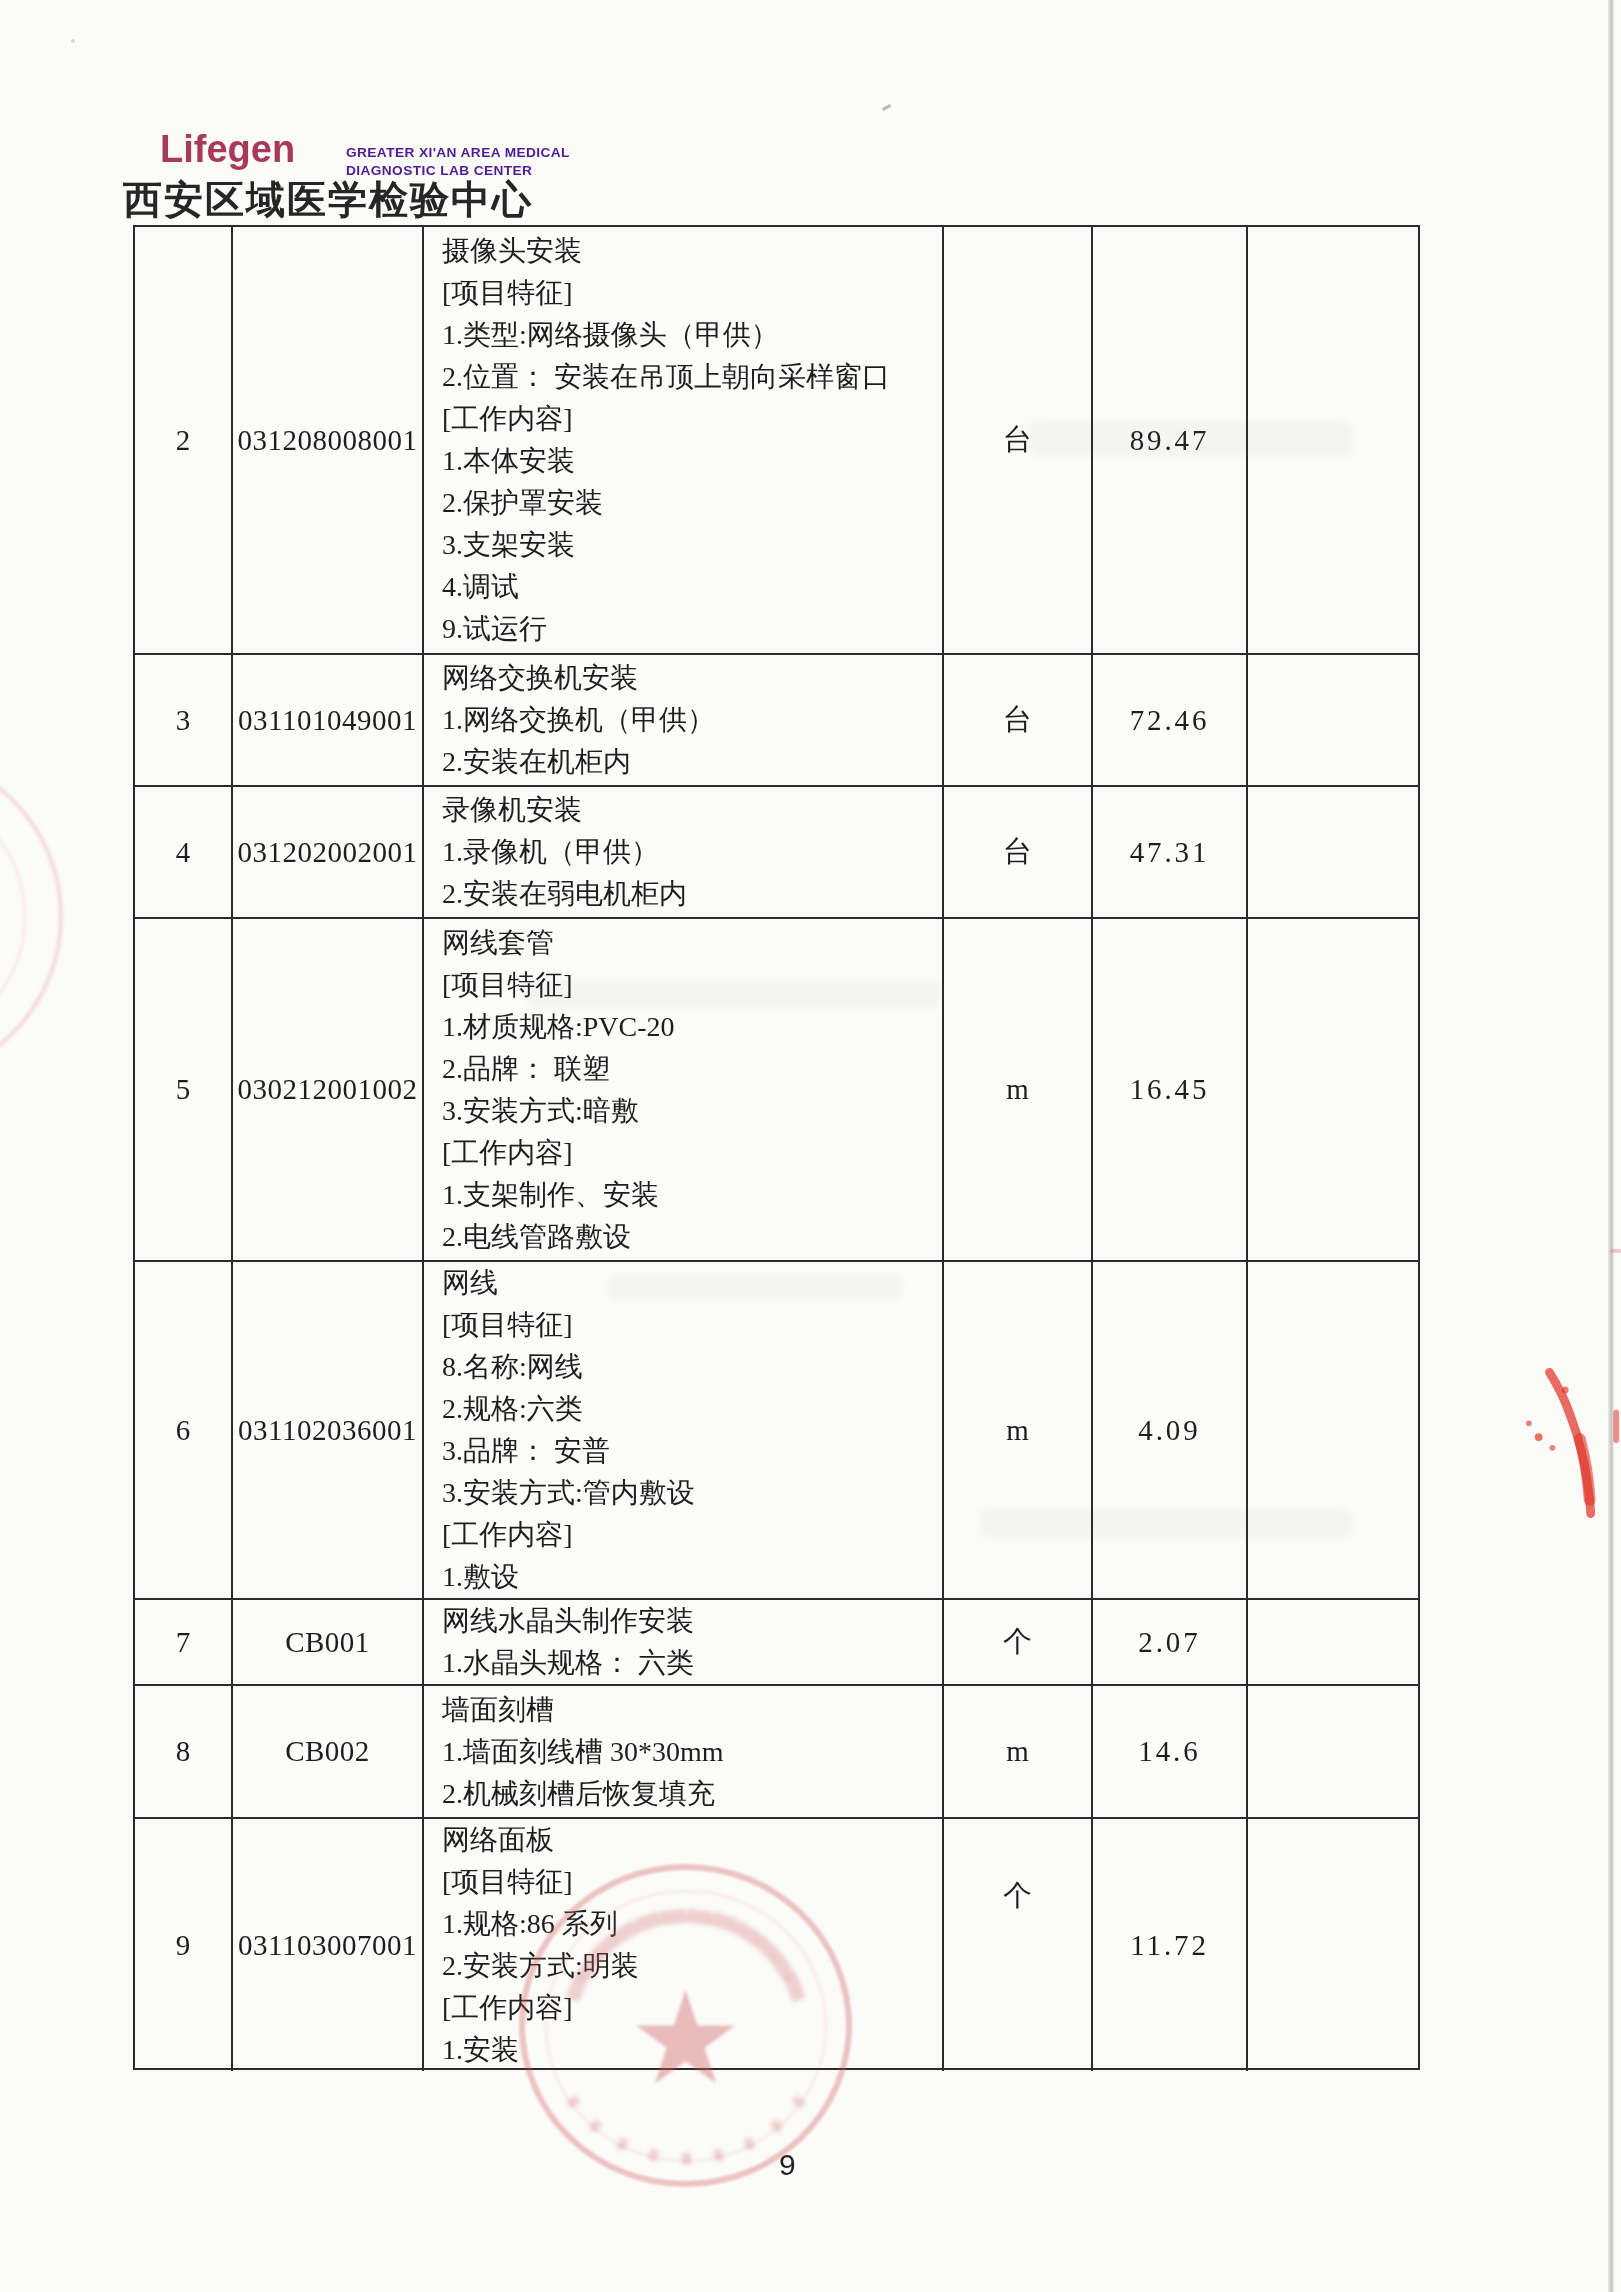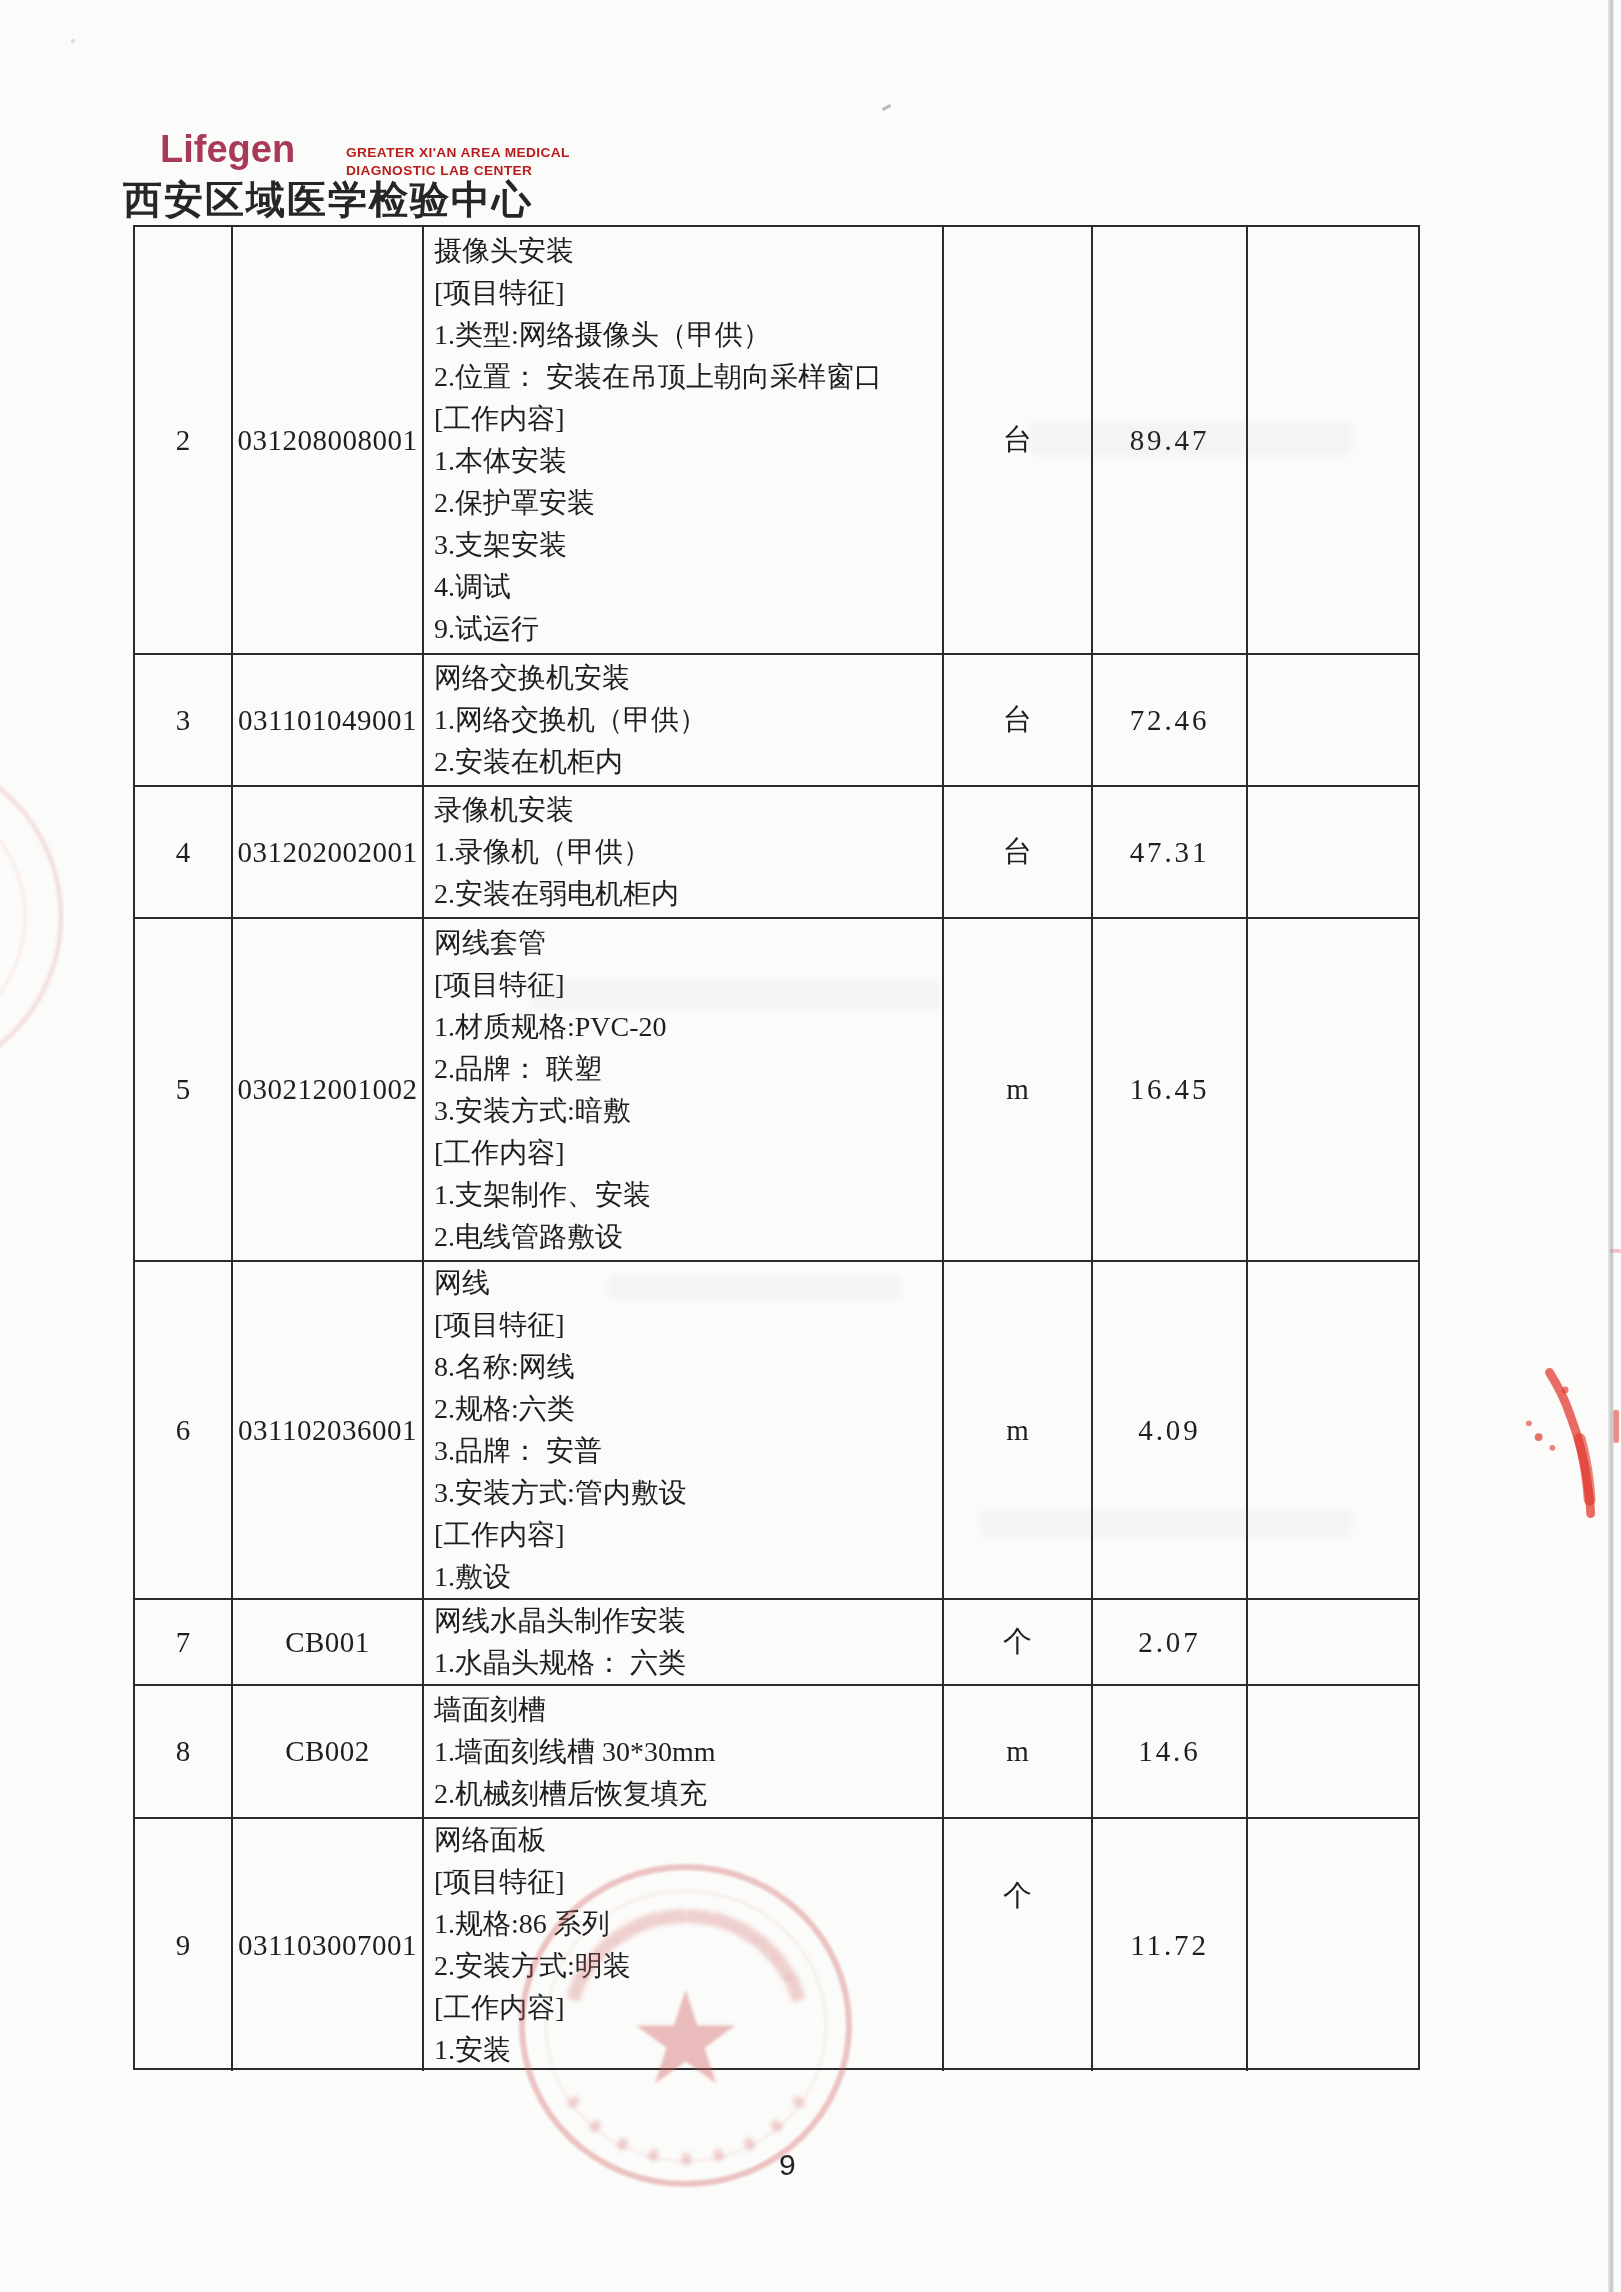--- a/index.html
+++ b/index.html
@@ -50,21 +50,21 @@
   .trow:nth-child(7){height:133px;}
   .trow:nth-child(8){height:251px;}
   .cell{
     border-right:2px solid #2b2b2b;box-sizing:border-box;
     display:flex;align-items:center;justify-content:center;
     font-size:29px;
   }
   .cell:last-child{border-right:none;}
   .cell-desc{
     flex-direction:column;align-items:flex-start;justify-content:center;
-    padding-left:10px;font-size:28px;line-height:42px;
+    padding-left:18px;font-size:28px;line-height:42px;
   }
   .cell-qty{letter-spacing:2.9px;}
   .cell-code{letter-spacing:0.5px;}
   
   .trow:nth-child(8) .cell-unit{align-items:flex-start;padding-top:57px;}
 
   
   .page-number{
     position:absolute;left:779px;top:2148px;
     font-family:"Liberation Sans","DejaVu Sans",sans-serif;
@@ -100,21 +100,21 @@
   }
   .speck{position:absolute;background:rgba(120,120,120,.5);}
   .smudge{position:absolute;background:rgba(120,120,125,.05);filter:blur(3.9px);border-radius:7.8px;}
 </style>
 </head>
 <body>
 
 <div class="page">
 
   <div class="logo-word" style="color: rgb(168, 57, 90);">Lifegen</div>
-  <div class="logo-sub" style="color: #b91c1c;">
+  <div class="logo-sub" style="color: #4c1d95;">
     <div>GREATER XI'AN AREA MEDICAL</div>
     <div>DIAGNOSTIC LAB CENTER</div>
   </div>
   <div class="org-name">西安区域医学检验中心</div>
 
   <div class="bill-table" id="bill-table">
       <div class="trow">
         <div class="cell cell-seq">2</div>
         <div class="cell cell-code">031208008001</div>
         <div class="cell cell-desc">

